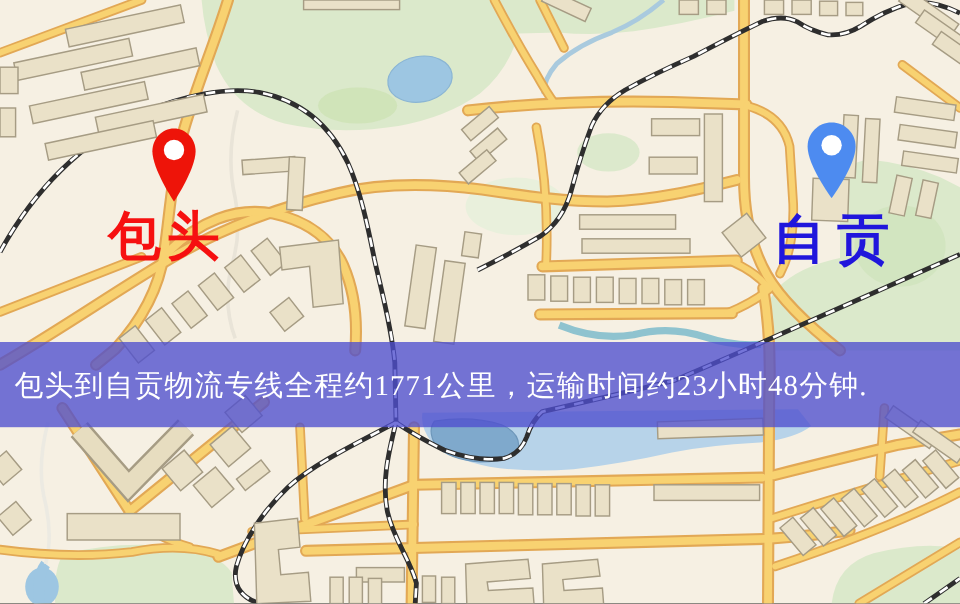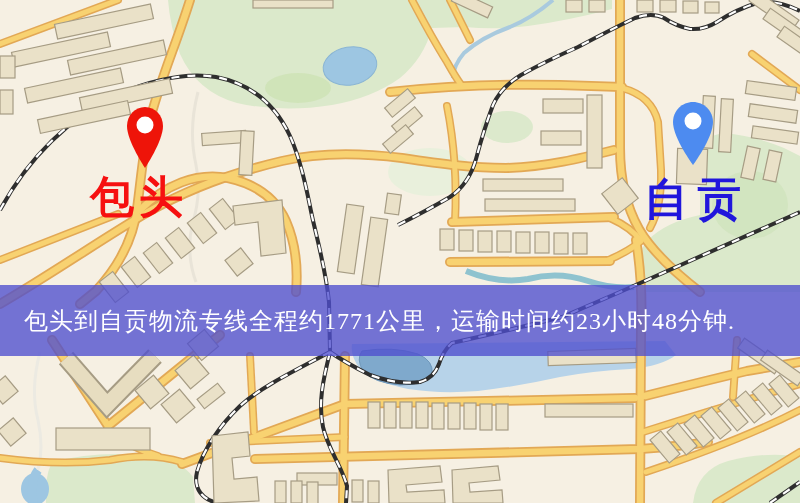--- a/index.html
+++ b/index.html
@@ -17,21 +17,21 @@
   .city-label.destination{left:644px;top:178px;color:#2016dc;letter-spacing:9px;}
   .pin{position:absolute;}
   .pin.origin{left:122px;top:103px;}
   .pin.destination{left:668px;top:98px;}
   #banner{
     position:absolute;left:0;top:285px;width:800px;height:71px;
     background:rgba(78,78,206,0.78);
     display:flex;align-items:center;
   }
   #banner .banner-text{
-    color:#ffffff;font-size:24px;padding-left:24px;letter-spacing:1px;
+    color:#ffffff;font-size:24px;padding-left:12px;letter-spacing:1px;
     font-family:"Liberation Serif","DejaVu Serif",serif;white-space:nowrap;
   }
 </style>
 </head>
 <body>
 
 <div id="stage">
 
   <svg id="map-svg" viewBox="0 0 800 503" xmlns="http://www.w3.org/2000/svg">
     <defs>

